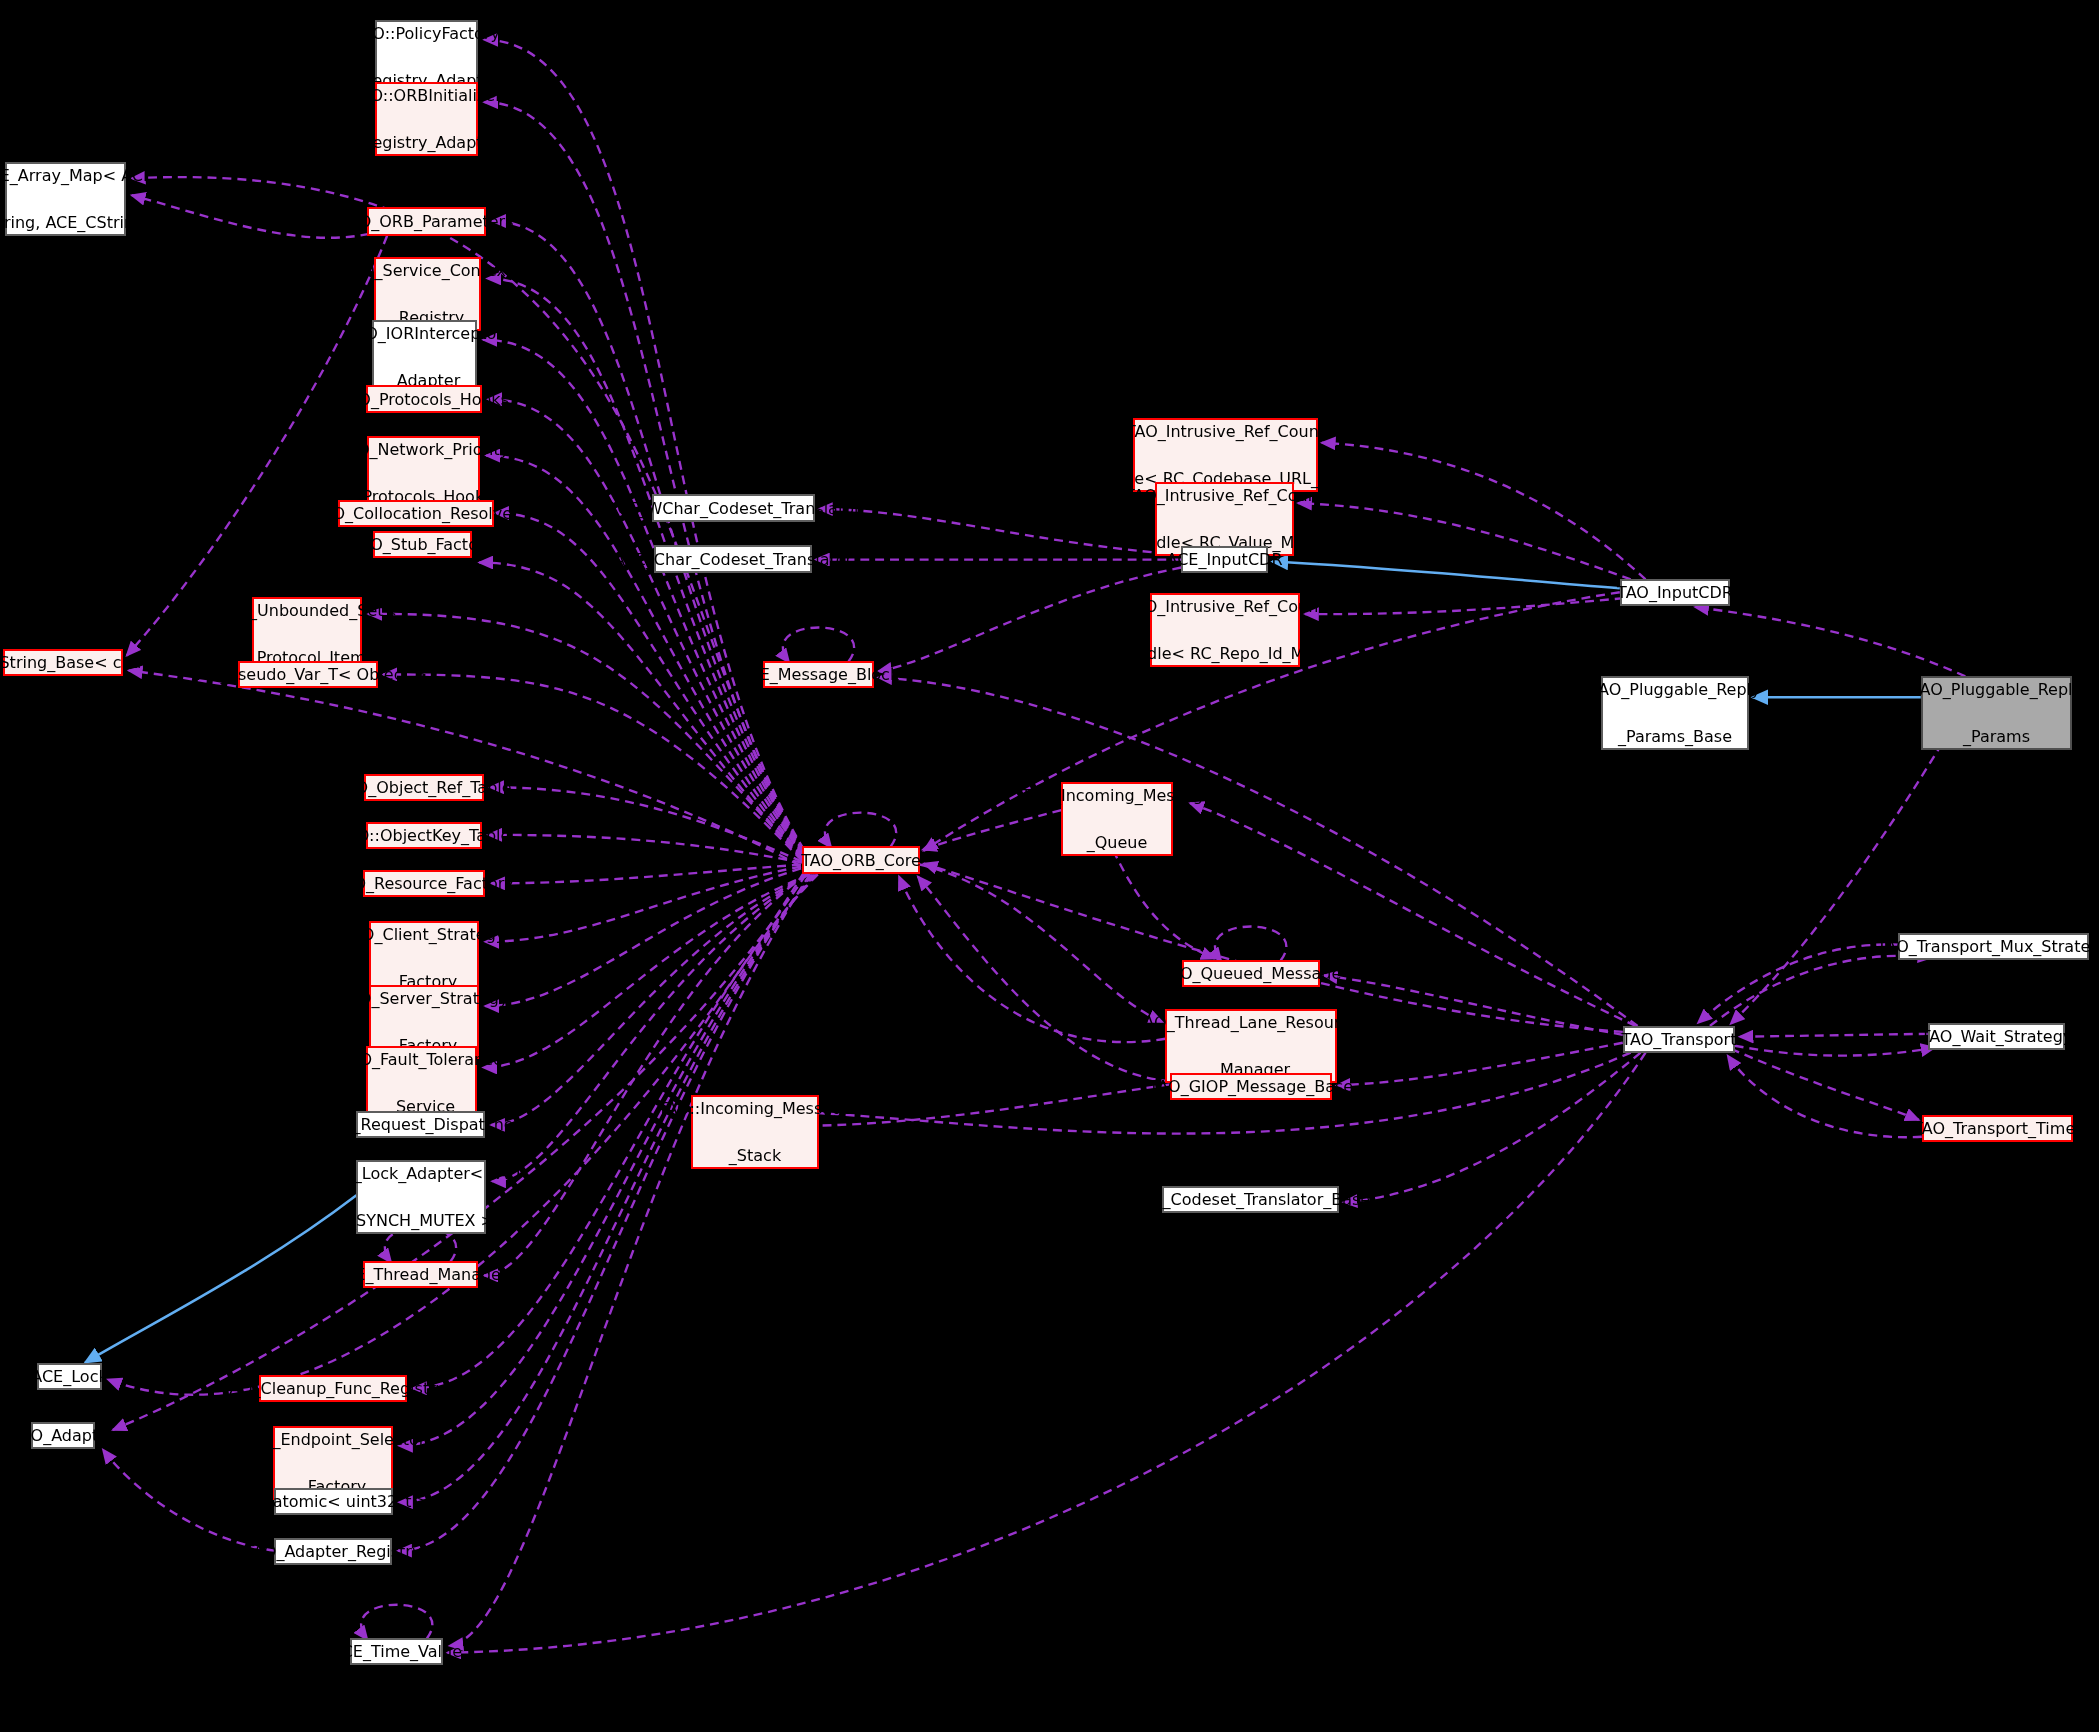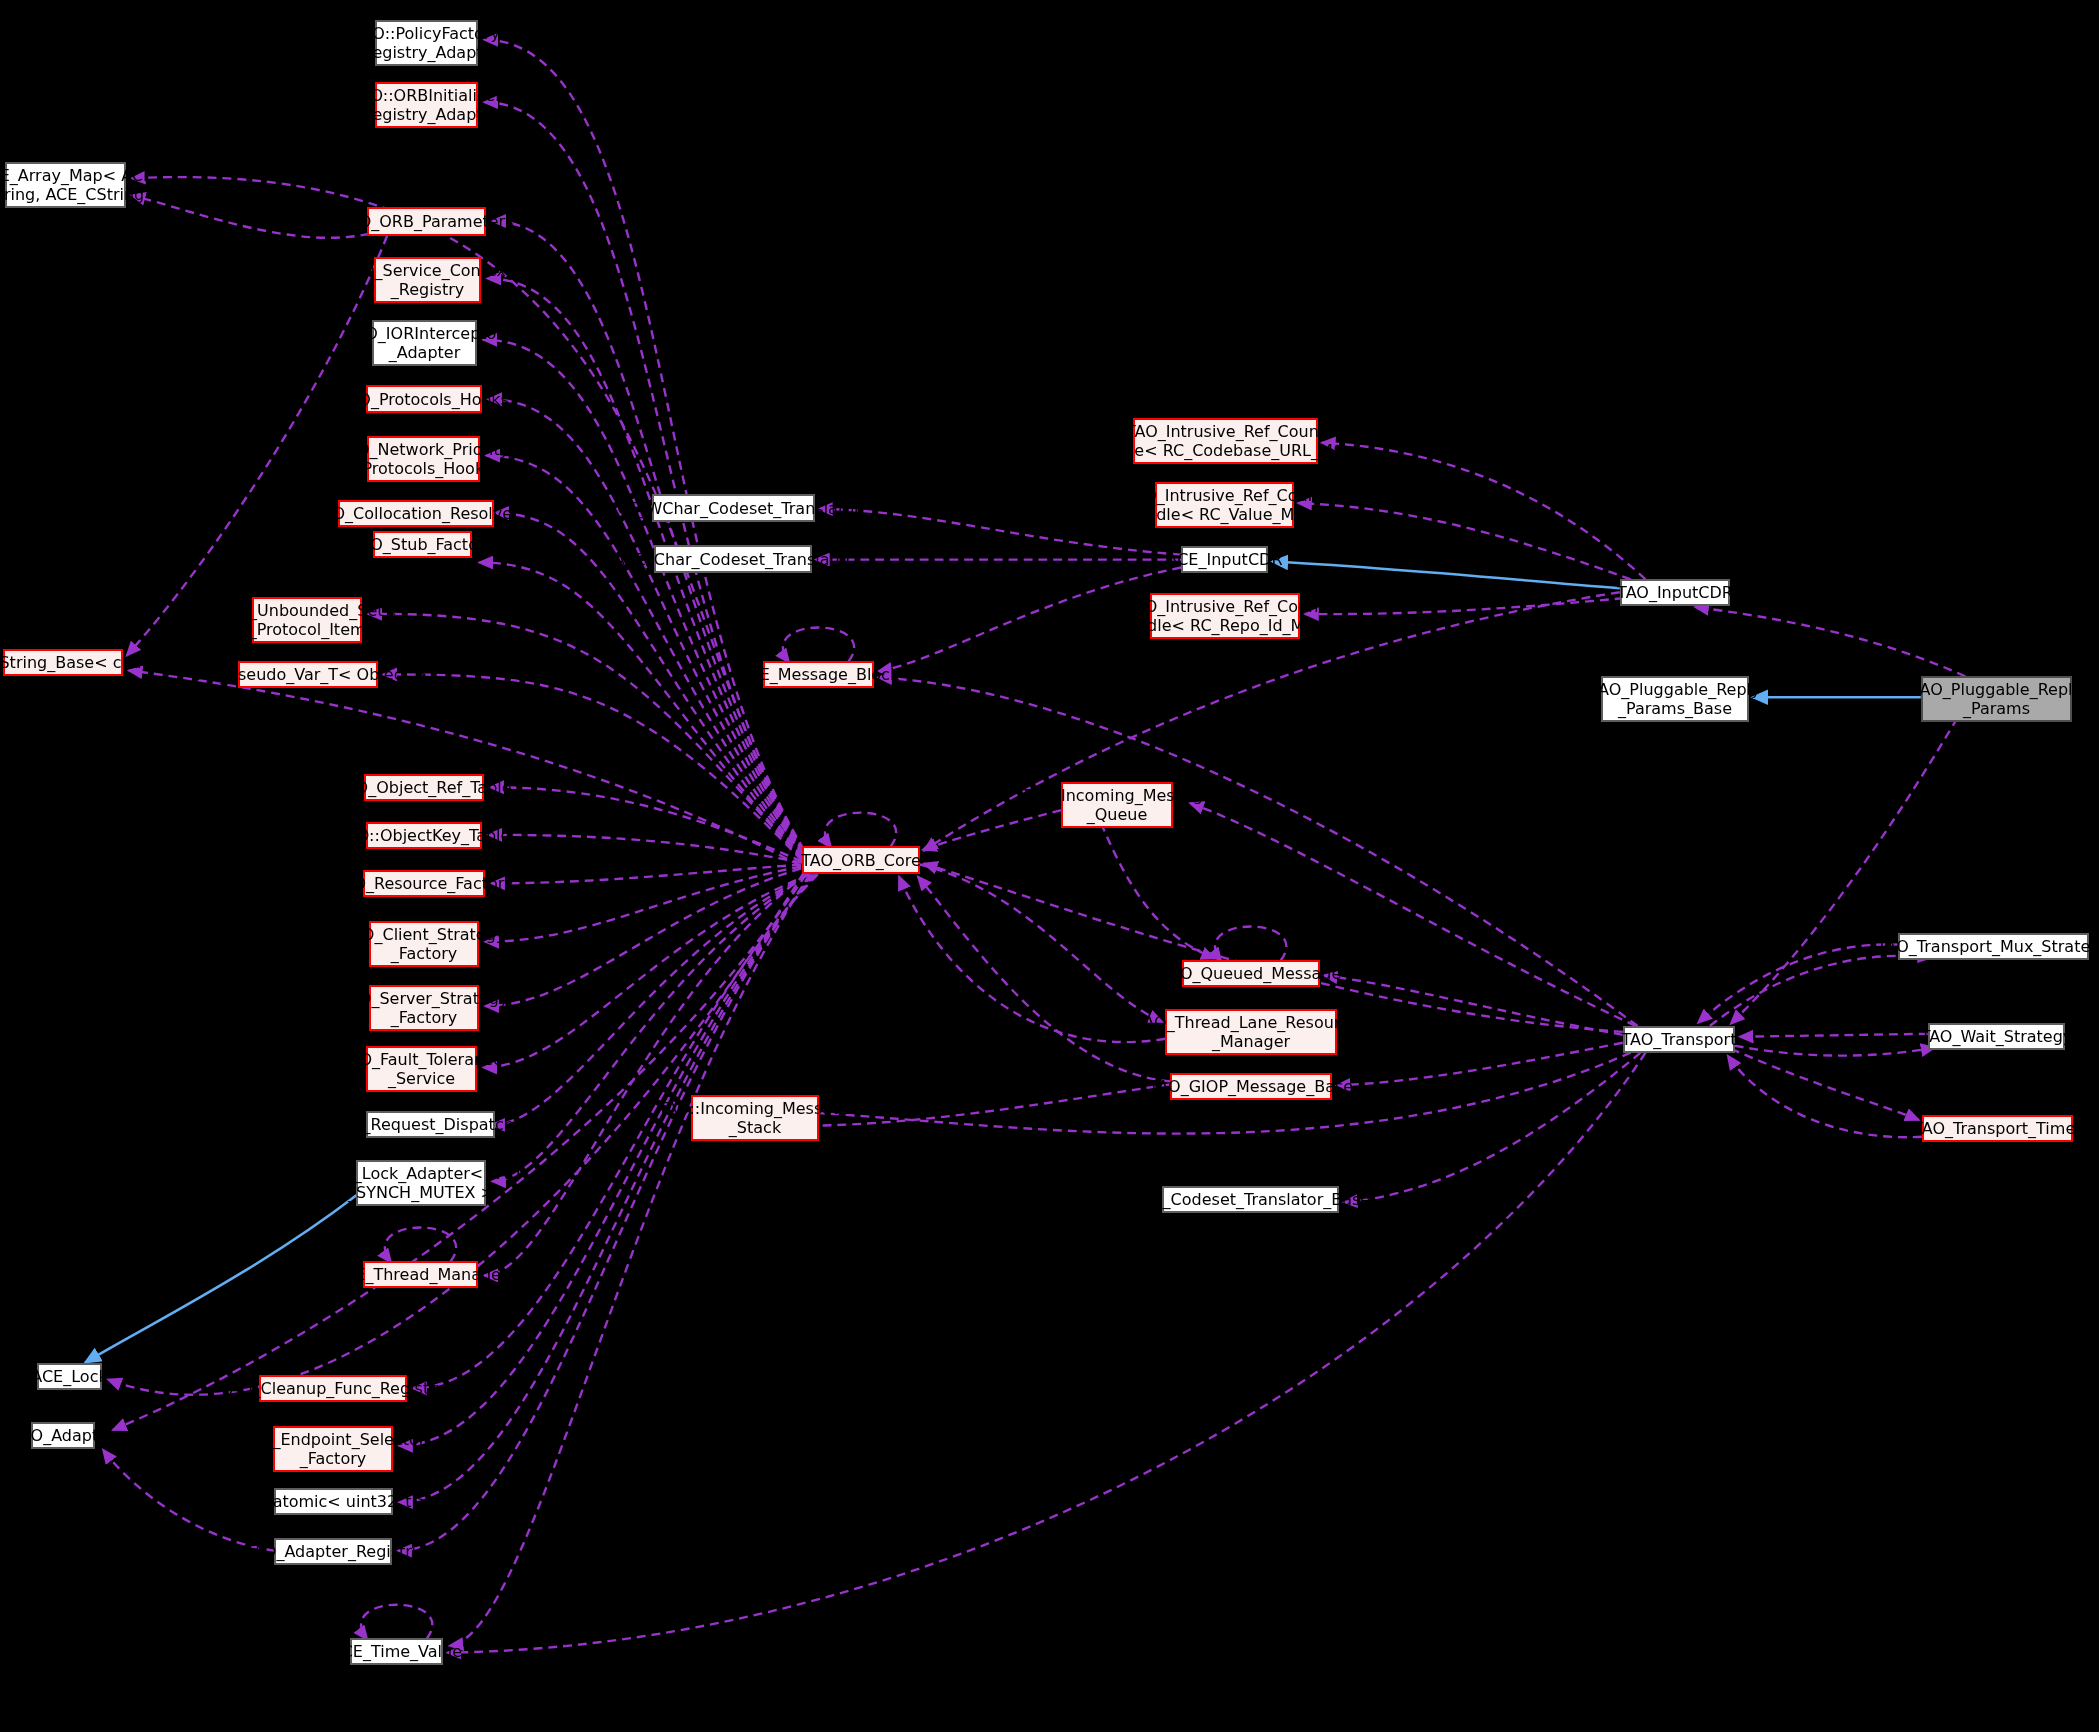--- a/index.html
+++ b/index.html
@@ -1,21 +1,21 @@
 <!DOCTYPE html>
 <html style="--bg: #000000; --edge: #9933CC; --inherit: #62AEF2; --red-bg: #FCF0EE; --red-border: #FF0000; --white-bg: #FFFFFF; --white-border: #5E5E5E; --main-bg: #A9A9A9; --main-border: #4F4F4F;"><head>
 <meta charset="utf-8">
 <style>
   html,body{margin:0;padding:0;background:#000;}
   #diagram{position:relative;width:2100px;height:1733px;background:var(--bg,#000);overflow:hidden;
            font-family:"DejaVu Sans","Liberation Sans",sans-serif;}
   #edges{position:absolute;left:0;top:0;z-index:1;}
   .node{position:absolute;z-index:2;display:flex;flex-direction:column;justify-content:center;
         align-items:center;text-align:center;box-sizing:border-box;padding:2px 4px;
-        font-size:16px;line-height:19px;color:#000;white-space:nowrap;}
+        font-size:16px;line-height:19px;color:#000;white-space:nowrap;gap:28px;}
   .node.red{background:var(--red-bg);border:2px solid var(--red-border);}
   .node.white{background:var(--white-bg);border:2px solid var(--white-border);}
   .node.main{background:var(--main-bg);border:2px solid var(--main-border);}
   .member{fill:none;stroke:var(--edge);stroke-width:2.4;stroke-dasharray:9 6;}
   .inherit{fill:none;stroke:var(--inherit);stroke-width:2.6;}
 </style>
 </head>
 <body>
 
 <div id="diagram">
@@ -158,21 +158,21 @@
       <div>_Factory</div>
     </div>
     <div class="node red" style="left: 369px; top: 985px; width: 110px; min-height: 41px;">
       <div>TAO_Server_Strategy</div>
       <div>_Factory</div>
     </div>
     <div class="node red" style="left: 366px; top: 1046px; width: 111px; min-height: 42px;">
       <div>TAO_Fault_Tolerance</div>
       <div>_Service</div>
     </div>
-    <div class="node white" style="left: 356px; top: 1111px; width: 129px; min-height: 27px; margin-left: 10px;">
+    <div class="node white" style="left: 356px; top: 1111px; width: 129px; min-height: 27px;">
       <div>TAO_Request_Dispatcher</div>
     </div>
     <div class="node white" style="left: 356px; top: 1160px; width: 130px; min-height: 42px;">
       <div>ACE_Lock_Adapter&lt; TAO</div>
       <div>_SYNCH_MUTEX &gt;</div>
     </div>
     <div class="node red" style="left: 363px; top: 1261px; width: 115px; min-height: 27px;">
       <div>ACE_Thread_Manager</div>
     </div>
     <div class="node white" style="left: 37px; top: 1363px; width: 65px; min-height: 26px;">

